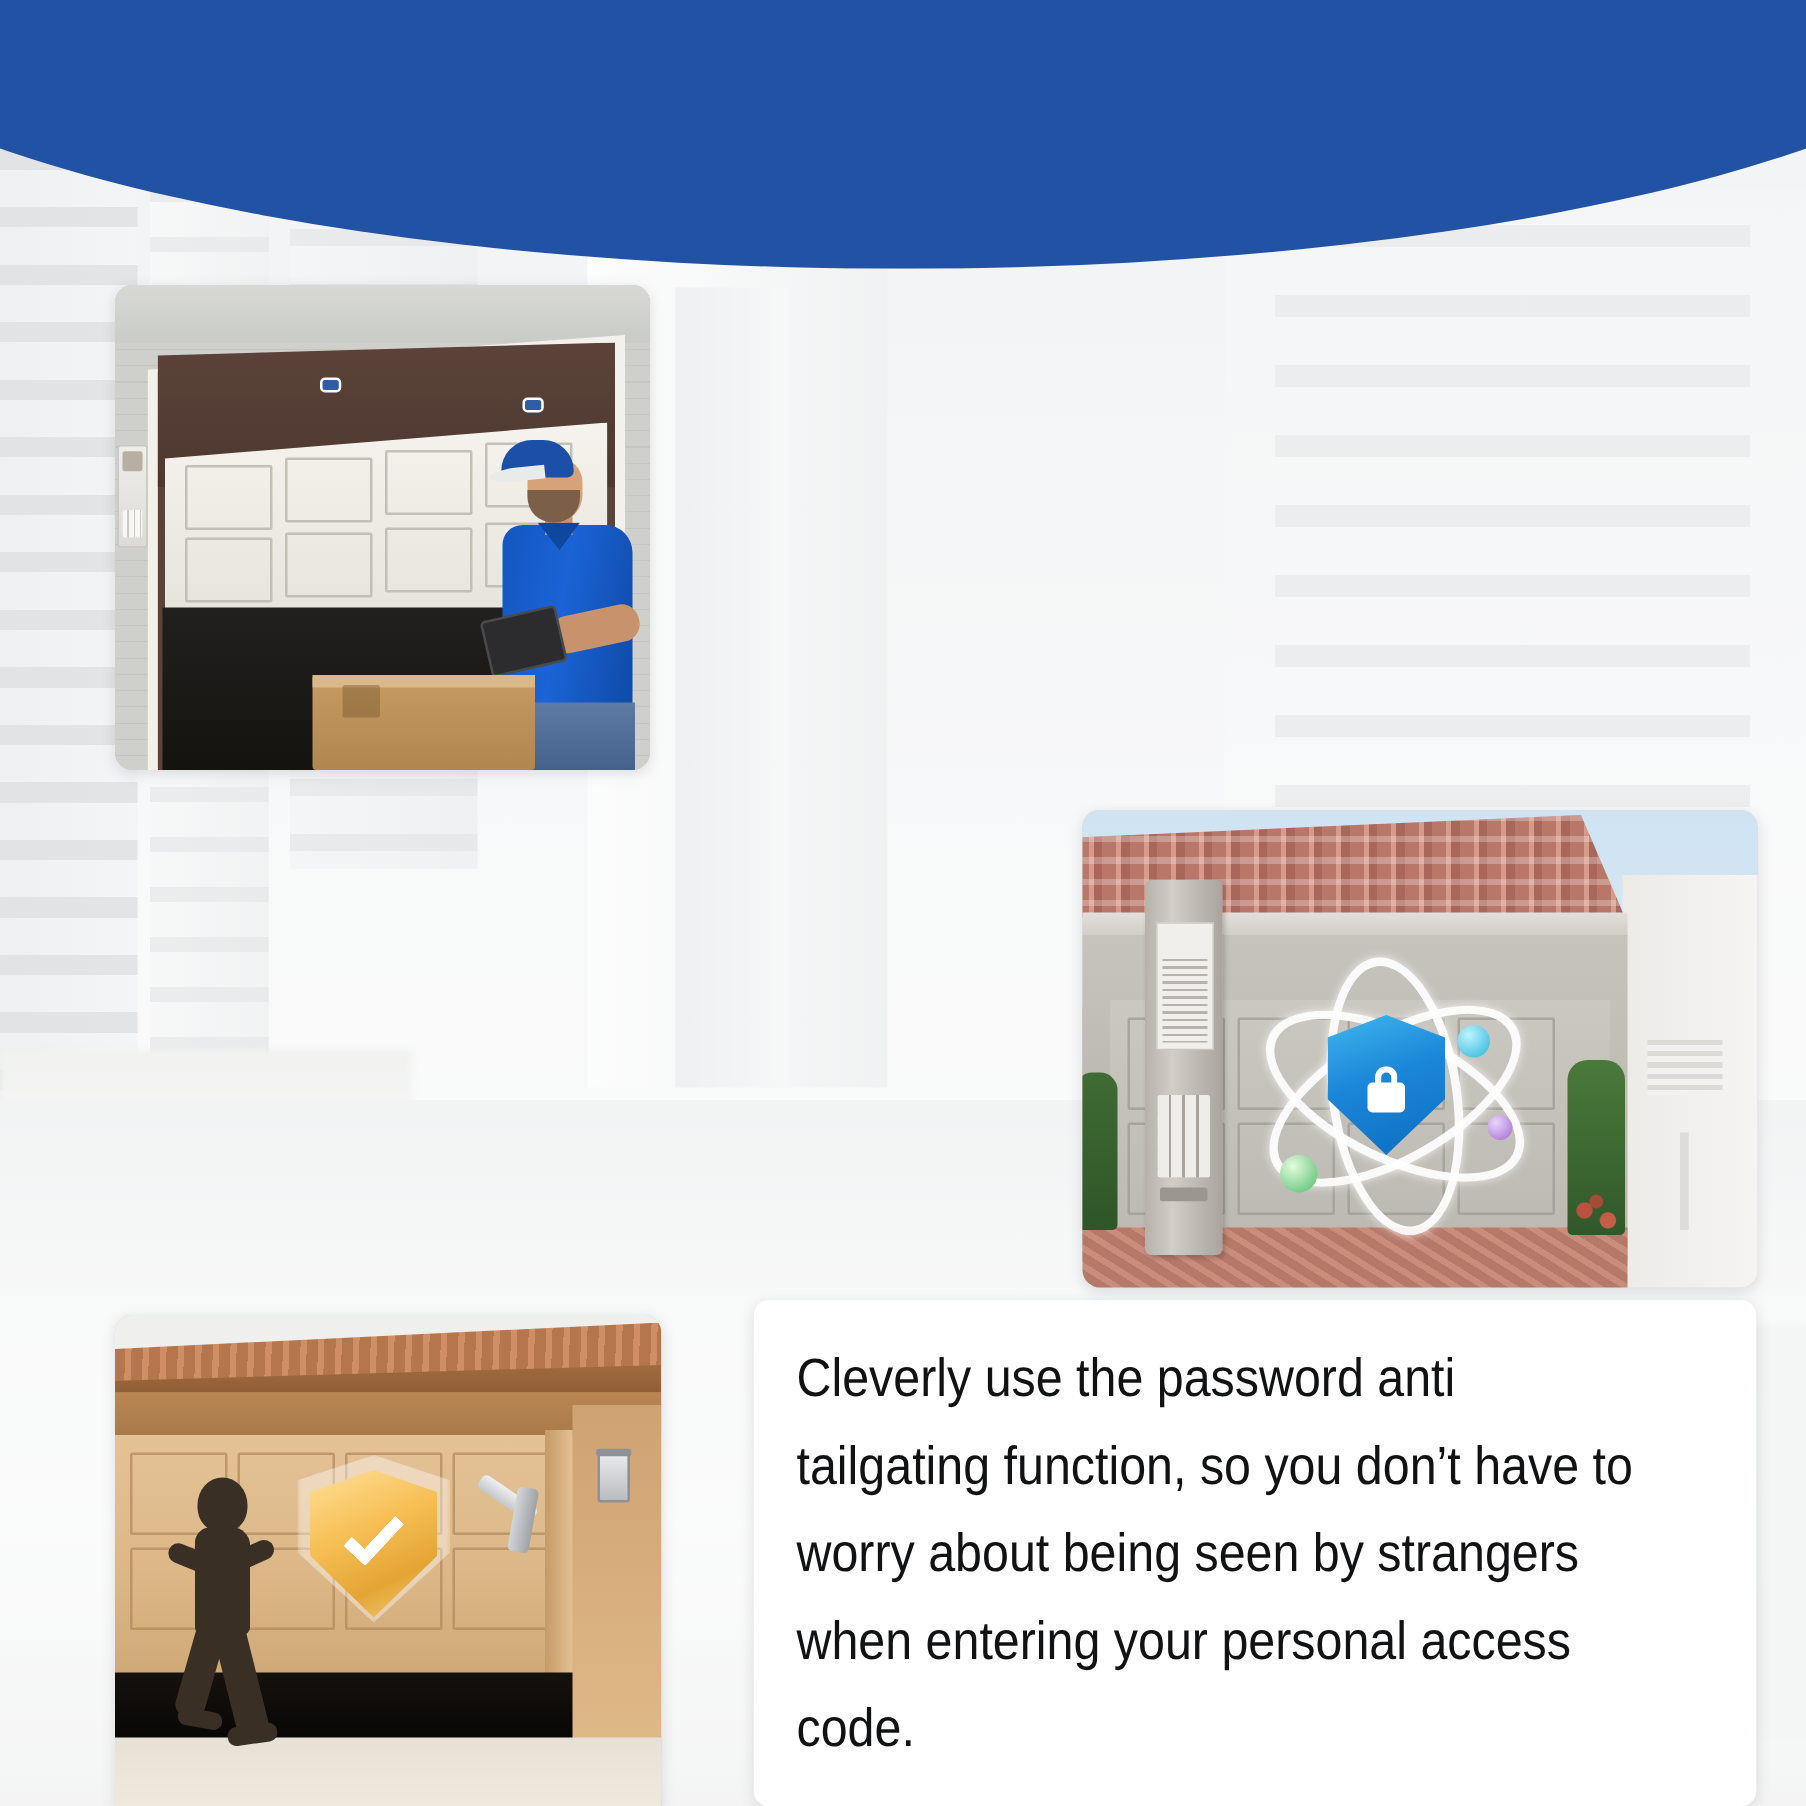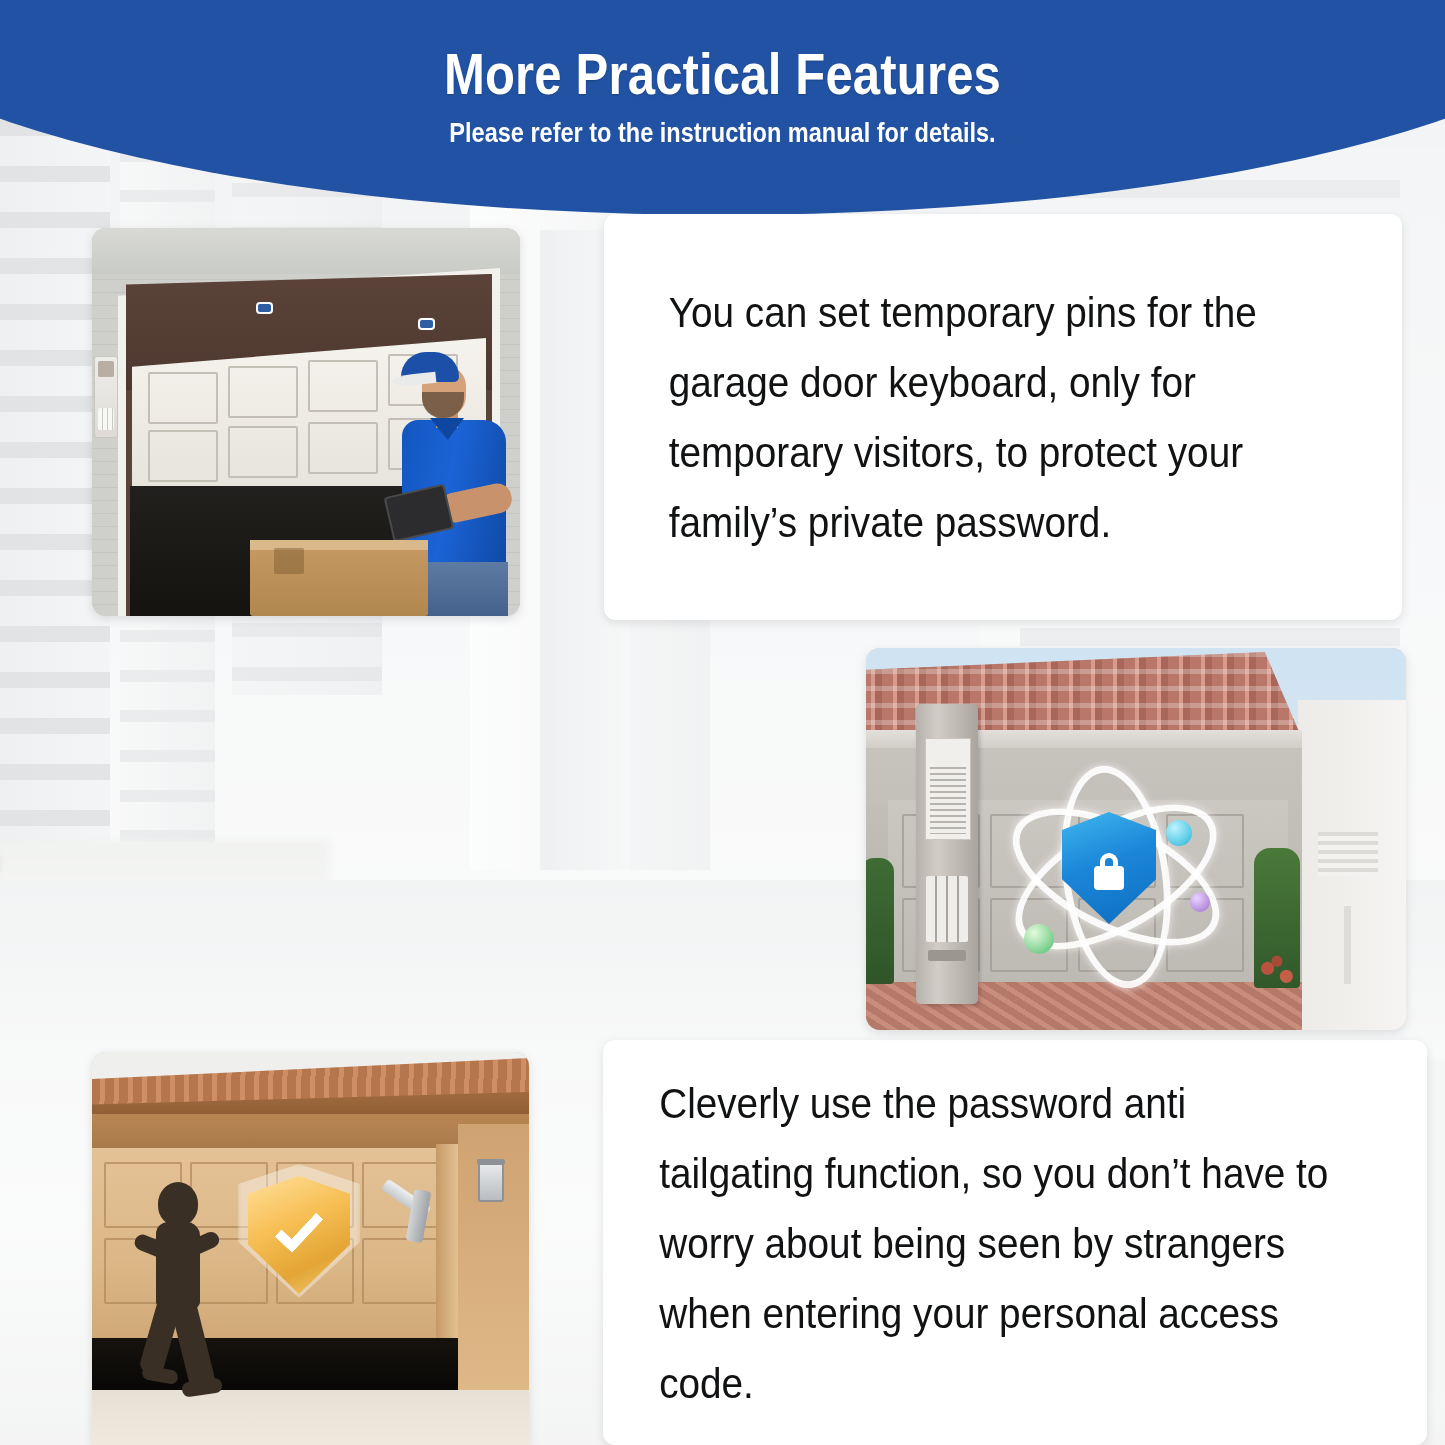--- a/index.html
+++ b/index.html
@@ -68,21 +68,21 @@
 
   
   #card-text-1{left:604px;top:214px;width:798px;height:406px;}
   #card-text-1 p{padding:0 0 0 72px;font-size:43px;line-height:70px;width:800px;}
 
   
   #card-text-2{left:38px;top:630px;width:795px;height:404px;}
   #card-text-2 p{padding:0 0 0 38px;font-size:43px;line-height:70px;width:800px;}
 
   
-  #card-text-3{left:603px;top:1040px;width:802px;height:405px;padding-left:22px;}
+  #card-text-3{left:603px;top:1040px;width:802px;height:405px;}
   #card-text-3 p{padding:0 0 0 38px;font-size:43px;line-height:70px;width:820px;}
 
   
   #photo-1{left:92px;top:228px;width:428px;height:388px;}
   .p1-siding{position:absolute;inset:0;
     background:repeating-linear-gradient(180deg,#cfd0cb 0 12px,#c4c6c1 12px 13px);}
   .p1-soffit{position:absolute;left:0;top:0;width:100%;height:46px;
     background:linear-gradient(180deg,#d8d9d4,#c9cbc6);}
   .p1-frame{position:absolute;left:26px;top:40px;width:382px;height:348px;
     background:#f3f1ec;clip-path:polygon(0 8%,100% 0,100% 100%,0 100%);}
@@ -285,24 +285,20 @@
     <div class="bg-midwall2"></div>
     <div class="bg-rightblock"></div>
     <div class="bg-hedge"></div>
     <div class="bg-ground"></div>
     <div class="bg-blurpatch"></div>
     <div class="bg-veil"></div>
   </div>
 
   <div class="header">
     <div class="header-shape"></div>
-    <div class="header-text">
-      <h1 class="header-title">More Practical Features</h1>
-      <p class="header-sub">Please refer to the instruction manual for details.</p>
-    </div>
   </div>
 
   <div class="photo" id="photo-1">
     <div class="p1-siding"></div>
     <div class="p1-soffit"></div>
     <div class="p1-frame"></div>
     <div class="p1-opening"></div>
     <div class="p1-darkband"></div>
     <div class="p1-door">
       <div class="p1-panels">
@@ -331,23 +327,20 @@
       <div class="p1-armL"></div>
       <div class="p1-jeans"></div>
       <div class="p1-tablet"></div>
     </div>
     <div class="p1-box">
       <div class="p1-boxtape"></div>
       <div class="p1-boxline"></div>
     </div>
   </div>
 
-  <div class="card text-card" id="card-text-1">
-    <p>You can set temporary pins for the garage door keyboard, only for temporary visitors, to protect your family’s private password.</p>
-  </div>
 
 
   <div class="photo" id="photo-2">
     <div class="p2-sky"></div>
     <div class="p2-rightwall"></div>
     <div class="p2-rightvent"></div>
     <div class="p2-rightline"></div>
     <div class="p2-roof"></div>
     <div class="p2-roof2"></div>
     <div class="p2-fascia"></div>

